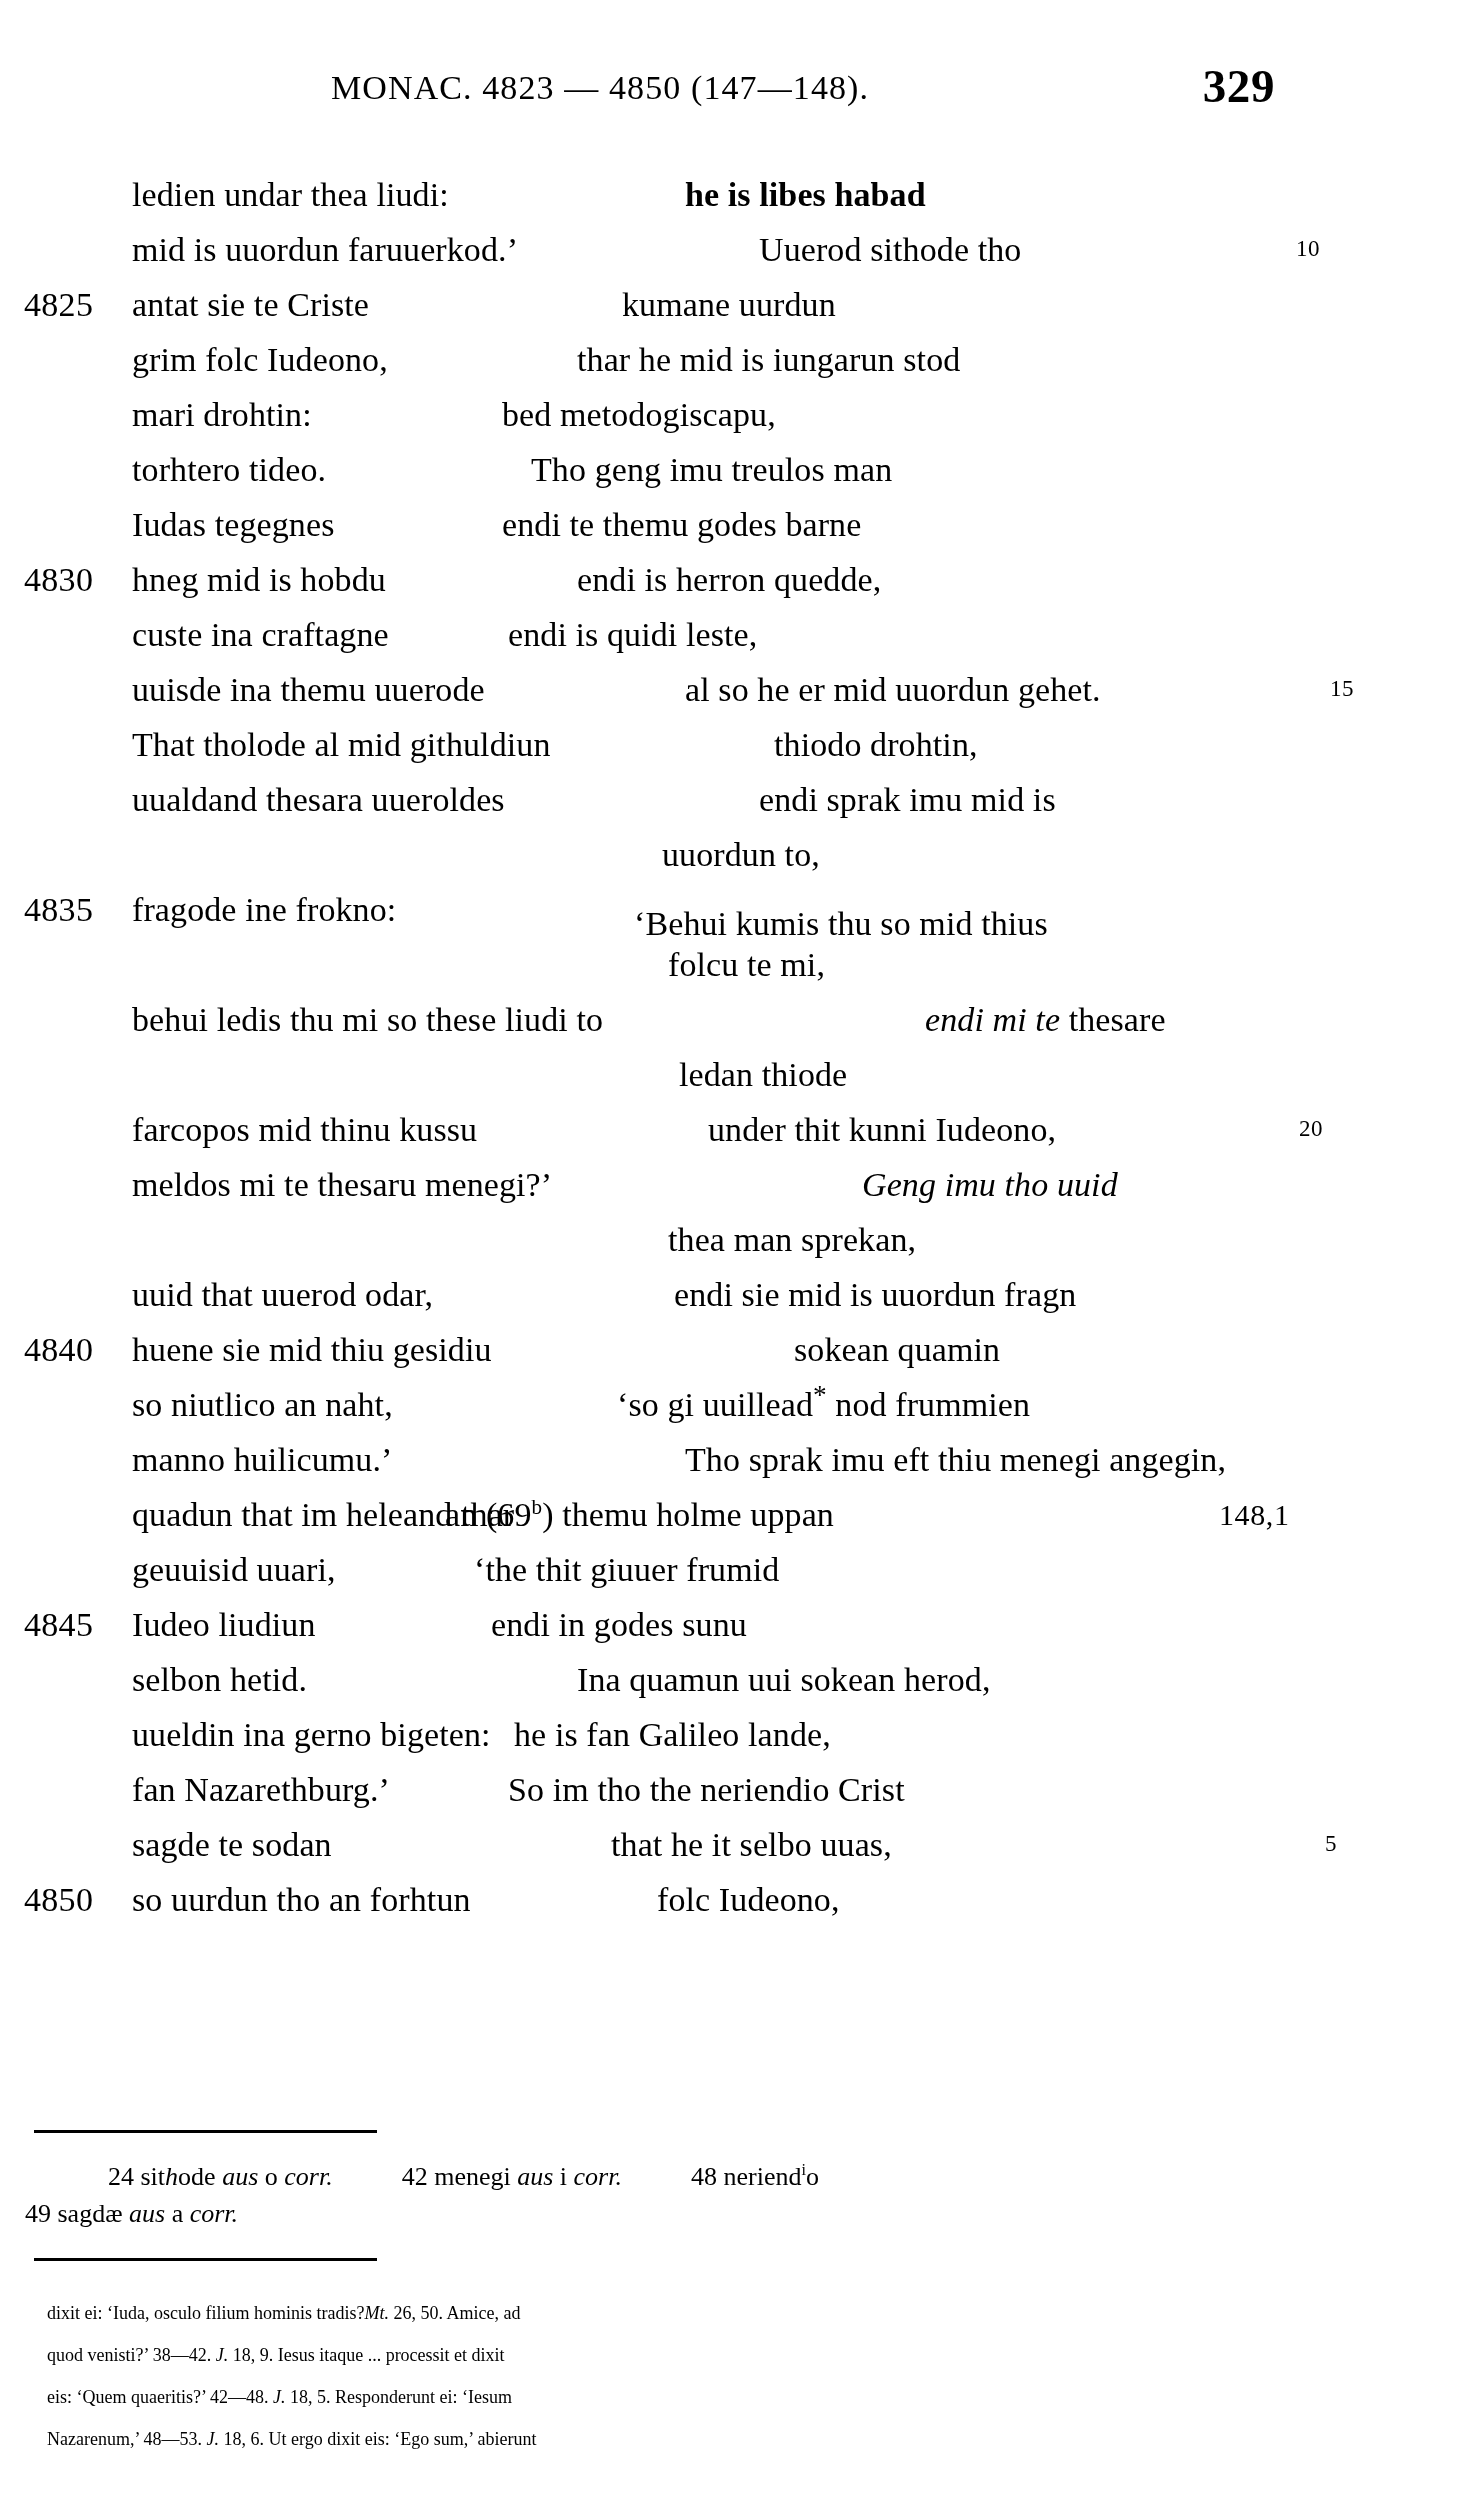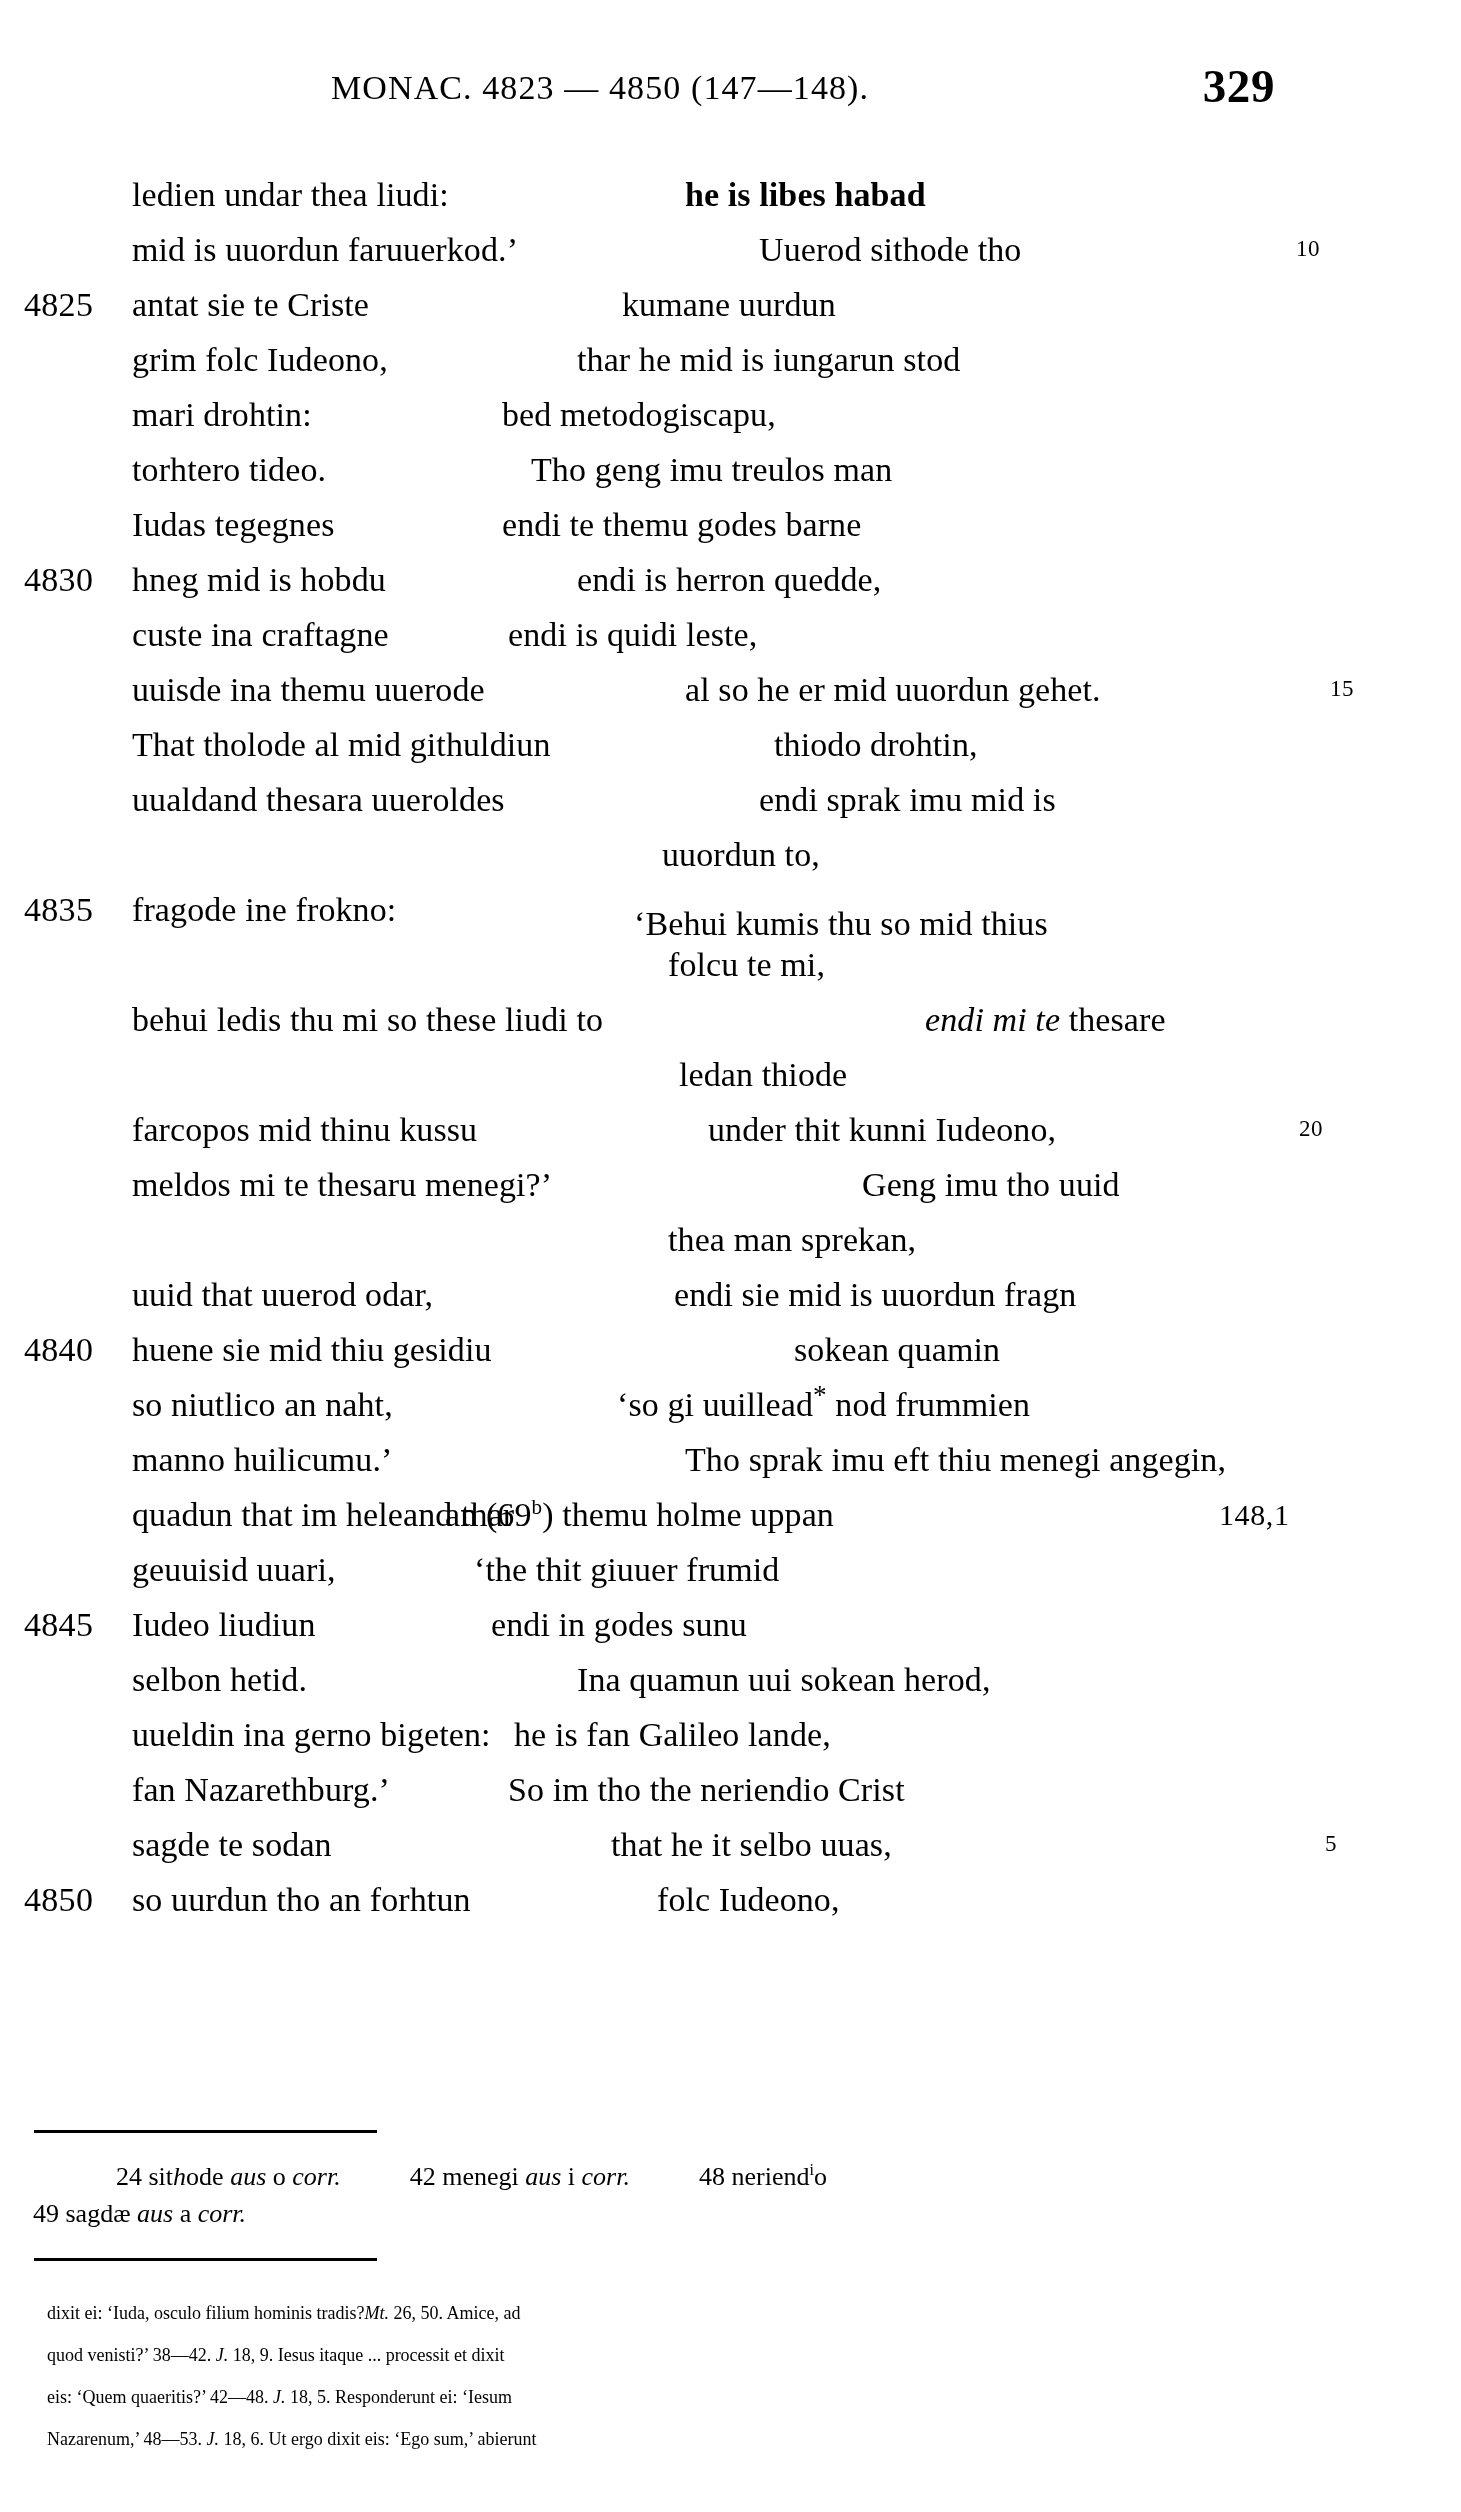--- a/index.html
+++ b/index.html
@@ -104,21 +104,21 @@
     width: 343px;
     height: 2.9px;
     background: #000000;
   }
   .rule.r1 { top: 2130px; }
   .rule.r2 { top: 2258px; }
 
   
   .apparatus {
     position: absolute;
-    left: 16px;
+    left: 8px;
     top: 2158px;
     width: 1356px;
     font-size: 26px;
     line-height: 37px;
   }
   .app-line { white-space: pre; }
   .app-line.first { padding-left: 100px; }
   .app-line.second { padding-left: 17px; }
   .gap-xl { display: inline-block; width: 69px; }
 
@@ -215,21 +215,21 @@
       <div class="verse-line">
         <span class="vtext" style="left: 679px;">ledan thiode</span>
       </div>
       <div class="verse-line">
         <span class="vtext">farcopos mid thinu kussu</span>
         <span class="vtext" style="left: 708px;">under thit kunni Iudeono,</span>
         <span class="marginnum m20">20</span>
       </div>
       <div class="verse-line">
         <span class="vtext">meldos mi te thesaru menegi?’</span>
-        <span class="vtext" style="left: 862px;">Geng imu tho uuid</span>
+        <span class="vtext" style="left: 862px; font-style: italic;">Geng imu tho uuid</span>
       </div>
       <div class="verse-line">
         <span class="vtext" style="left: 668px;">thea man sprekan,</span>
       </div>
       <div class="verse-line">
         <span class="vtext">uuid that uuerod odar,</span>
         <span class="vtext" style="left: 674px;">endi sie mid is uuordun fragn</span>
       </div>
       <div class="verse-line">
         <span class="vnum">4840</span>

